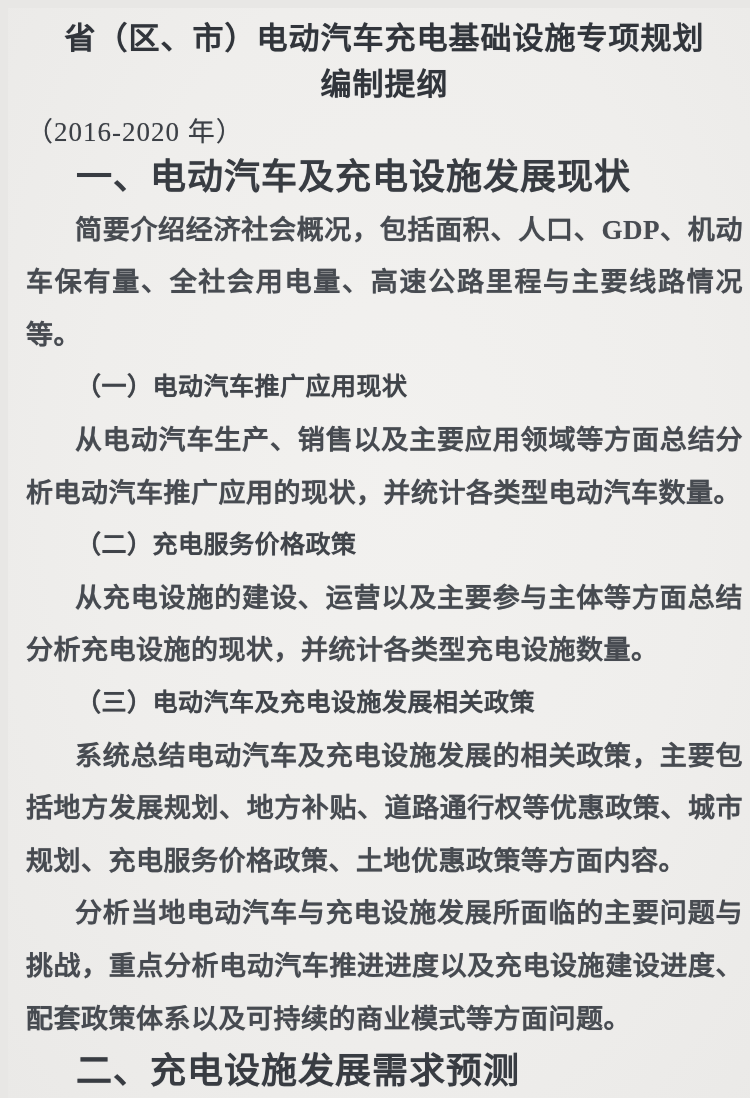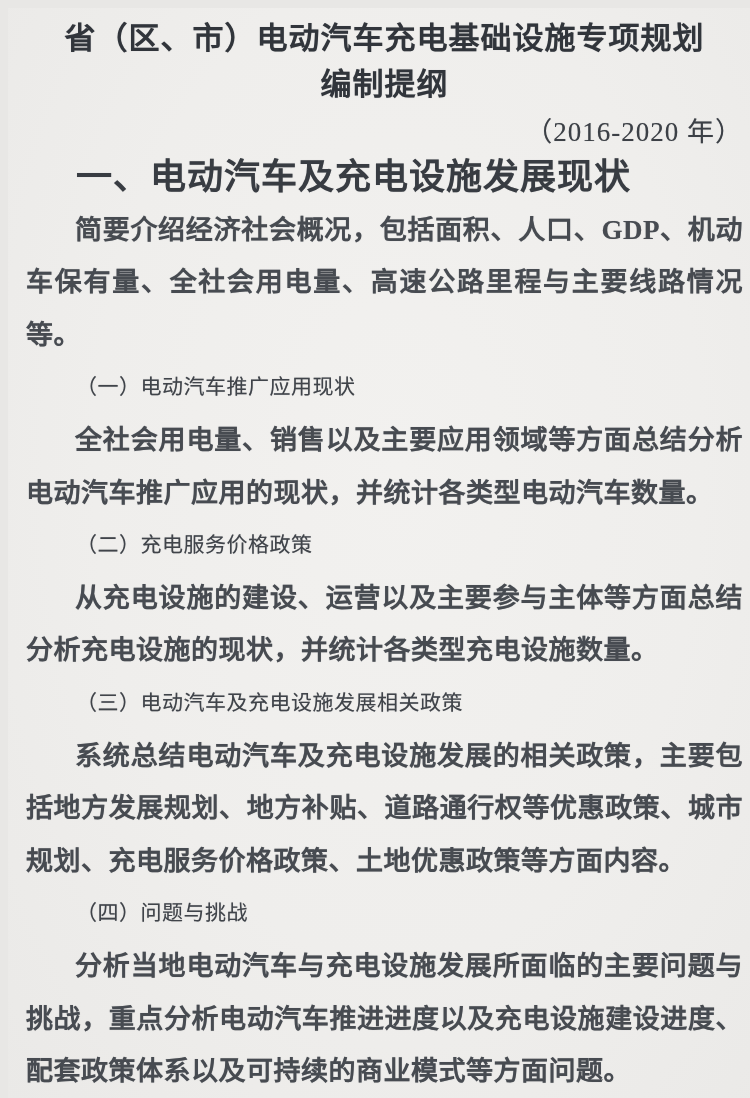--- a/index.html
+++ b/index.html
@@ -34,21 +34,21 @@
     letter-spacing: 1px;
     color: #31353b;
   }
 
   .period {
     margin: 6px 0 0 0;
     font-family: "Liberation Serif", "DejaVu Serif", serif;
     font-size: 27px;
     font-weight: 400;
     line-height: 37px;
-    text-align: right;
+    text-align: left;
     letter-spacing: 1px;
     color: #3c4046;
   }
 
   .content {
     font-size: 27px;
   }
   .content > * {
     margin: 0;
     line-height: 52.6px;
@@ -58,22 +58,22 @@
     font-family: "Liberation Sans", "DejaVu Sans", sans-serif;
     font-size: 36px;
     font-weight: 600;
     padding-left: 50px;
     letter-spacing: 1px;
     color: #383c42;
   }
 
   .sub-heading {
     font-family: "Liberation Serif", "DejaVu Serif", serif;
-    font-size: 21px;
-    font-weight: 400;
+    font-size: 25px;
+    font-weight: 700;
     padding-left: 50px;
     letter-spacing: 0.5px;
     color: #40444a;
   }
 
   .body-para {
     font-family: "Liberation Serif", "DejaVu Serif", serif;
     font-size: 27px;
     font-weight: 700;
     text-indent: 49px;
@@ -94,30 +94,29 @@
   <div class="period">（2016-2020 年）</div>
 
   <div class="content">
 
     <h2 class="sec-heading">一、电动汽车及充电设施发展现状</h2>
 
     <p class="body-para">简要介绍经济社会概况，包括面积、人口、GDP、机动车保有量、全社会用电量、高速公路里程与主要线路情况等。</p>
 
     <h3 class="sub-heading">（一）电动汽车推广应用现状</h3>
 
-    <p class="body-para">全社会用电量、销售以及主要应用领域等方面总结分析电动汽车推广应用的现状，并统计各类型电动汽车数量。</p>
+    <p class="body-para">从电动汽车生产、销售以及主要应用领域等方面总结分析电动汽车推广应用的现状，并统计各类型电动汽车数量。</p>
 
     <h3 class="sub-heading">（二）充电服务价格政策</h3>
 
     <p class="body-para">从充电设施的建设、运营以及主要参与主体等方面总结分析充电设施的现状，并统计各类型充电设施数量。</p>
 
     <h3 class="sub-heading">（三）电动汽车及充电设施发展相关政策</h3>
 
     <p class="body-para">系统总结电动汽车及充电设施发展的相关政策，主要包括地方发展规划、地方补贴、道路通行权等优惠政策、城市规划、充电服务价格政策、土地优惠政策等方面内容。</p>
 
-    <h3 class="sub-heading">（四）问题与挑战</h3>
 
     <p class="body-para">分析当地电动汽车与充电设施发展所面临的主要问题与挑战，重点分析电动汽车推进进度以及充电设施建设进度、配套政策体系以及可持续的商业模式等方面问题。</p>
 
     <h2 class="sec-heading">二、充电设施发展需求预测</h2>
 
   </div>
 </div>
 
 </body></html>

